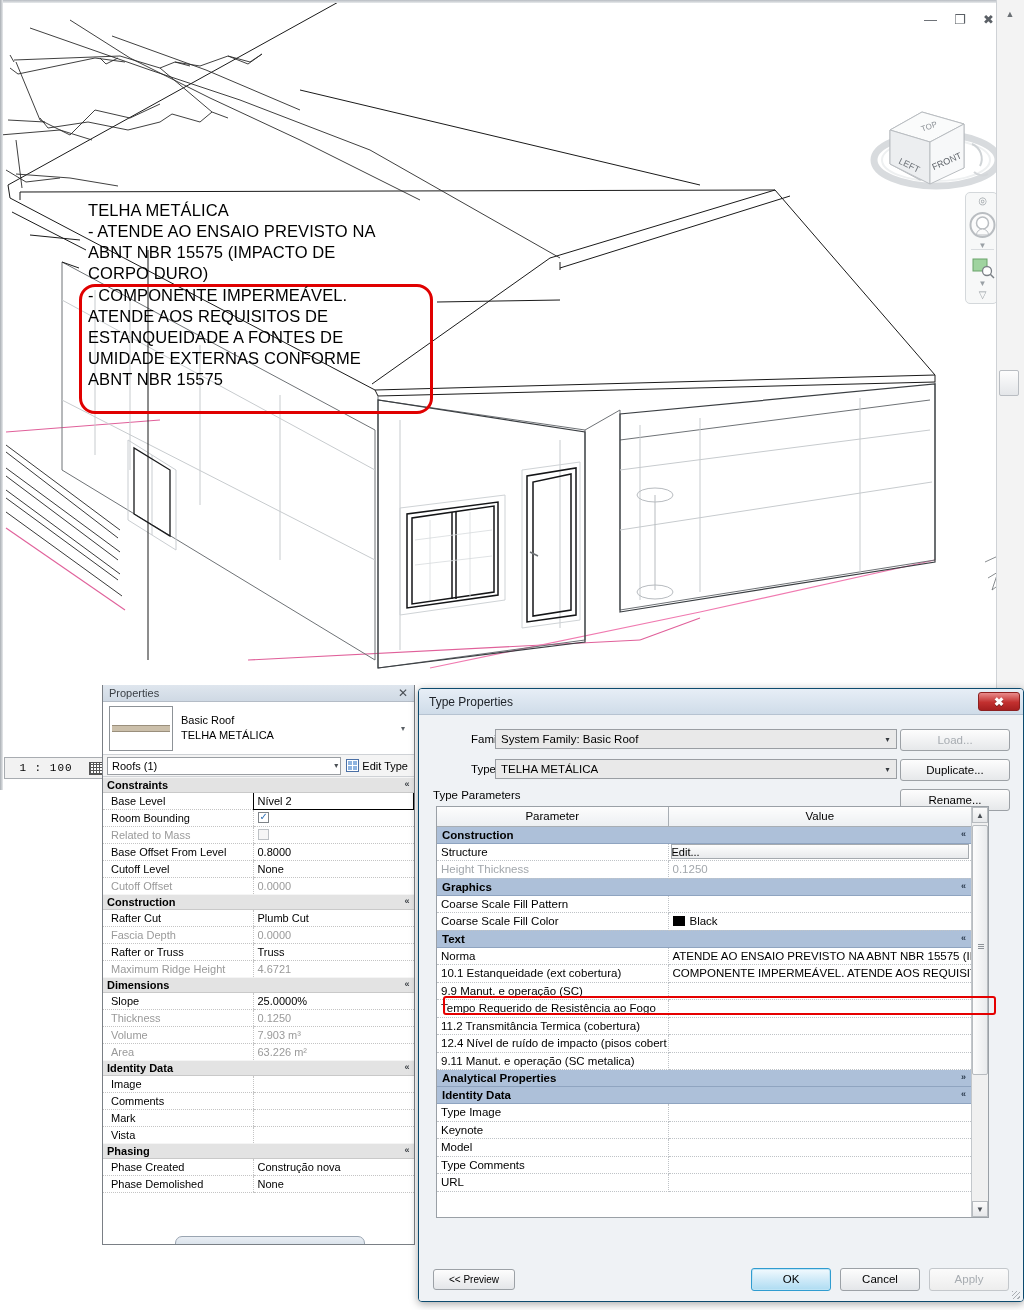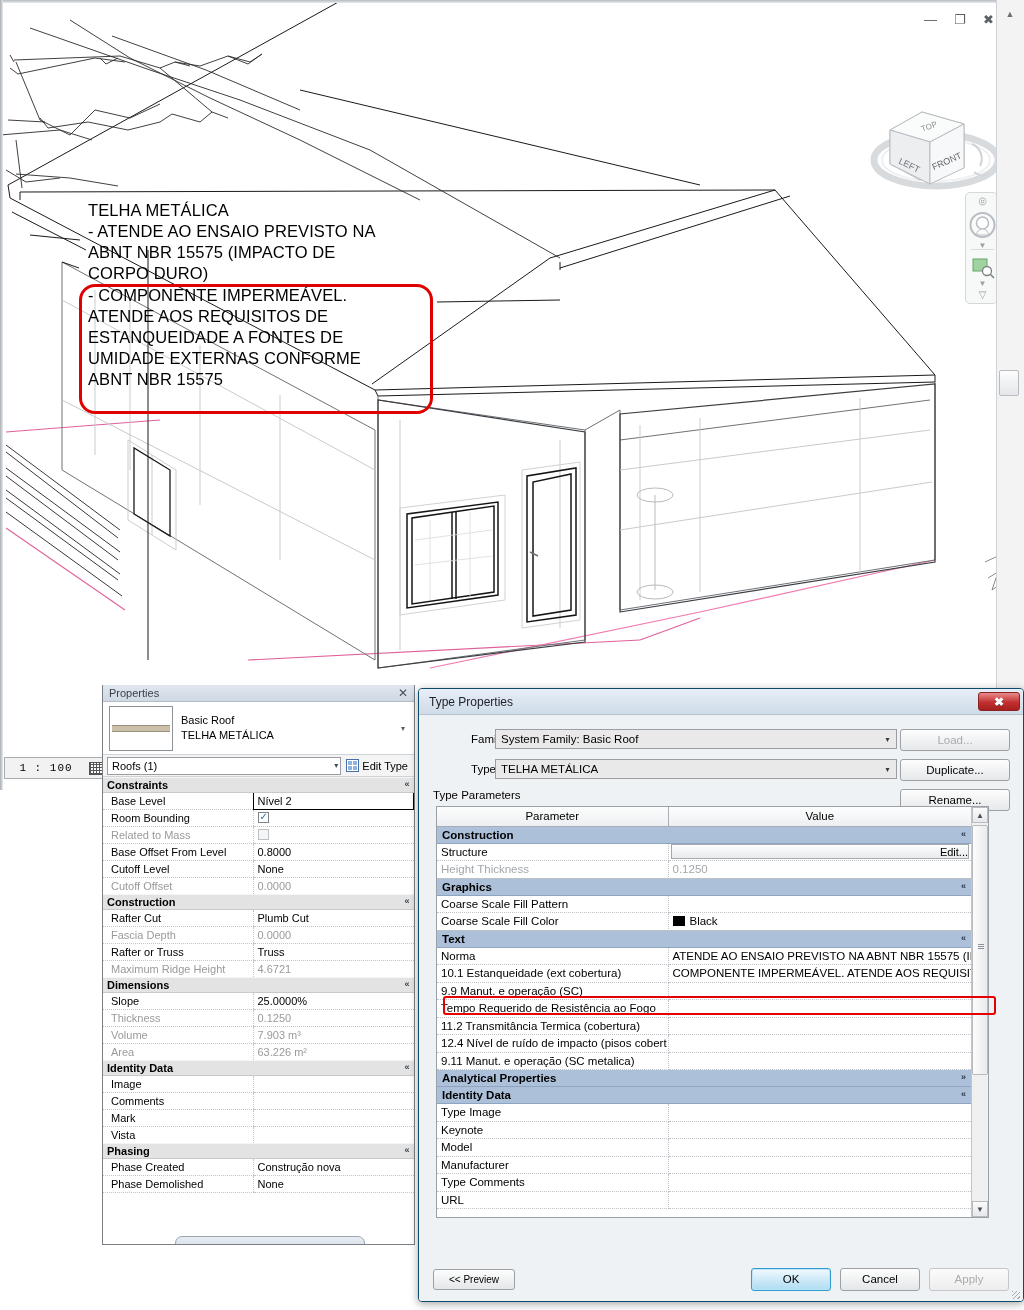--- a/index.html
+++ b/index.html
@@ -230,21 +230,21 @@
   .tp-r td{
     height:17.5px; font-size:11.5px; padding:0 4px;
     border-bottom:1px dotted #bfc3c7; vertical-align:middle; overflow:hidden;
     white-space:nowrap;
   }
   .tp-r td.pc{ border-right:1px dotted #bfc3c7; }
   .tp-r.dim td{ color:#a2a7ac; }
   .tp-edit-btn{
     display:block; width:100%; height:15px; line-height:15px;
     background:linear-gradient(#fdfdfd,#e8eaec); border:1px solid #a5aaaf;
-    text-align:right; font-size:11px; cursor:pointer;
+    text-align:left; font-size:11px; cursor:pointer;
   }
   .swatch{
     display:inline-block; width:12px; height:10px; background:#000;
     vertical-align:-1px; margin-right:5px; border:1px solid #000;
   }
   #tp-vscroll{
     position:absolute; right:0; top:0; width:17px; bottom:0;
     background:#f0f0f0; border-left:1px solid #c3c7cb;
   }
   .sb-arrow{
@@ -763,24 +763,20 @@
               </tr>
               <tr class="tp-r">
                 <td class="pc">Keynote</td>
                 <td></td>
               </tr>
               <tr class="tp-r">
                 <td class="pc">Model</td>
                 <td></td>
               </tr>
               <tr class="tp-r">
-                <td class="pc">Manufacturer</td>
-                <td></td>
-              </tr>
-              <tr class="tp-r">
                 <td class="pc">Type Comments</td>
                 <td></td>
               </tr>
               <tr class="tp-r">
                 <td class="pc">URL</td>
                 <td></td>
               </tr>
             </tbody>
         </table>
       </div>

